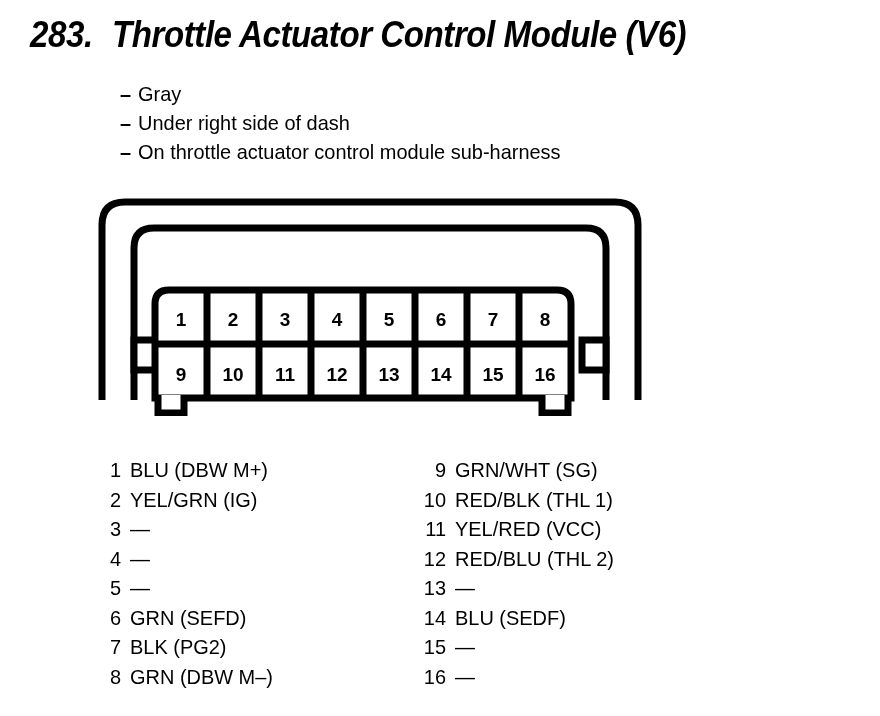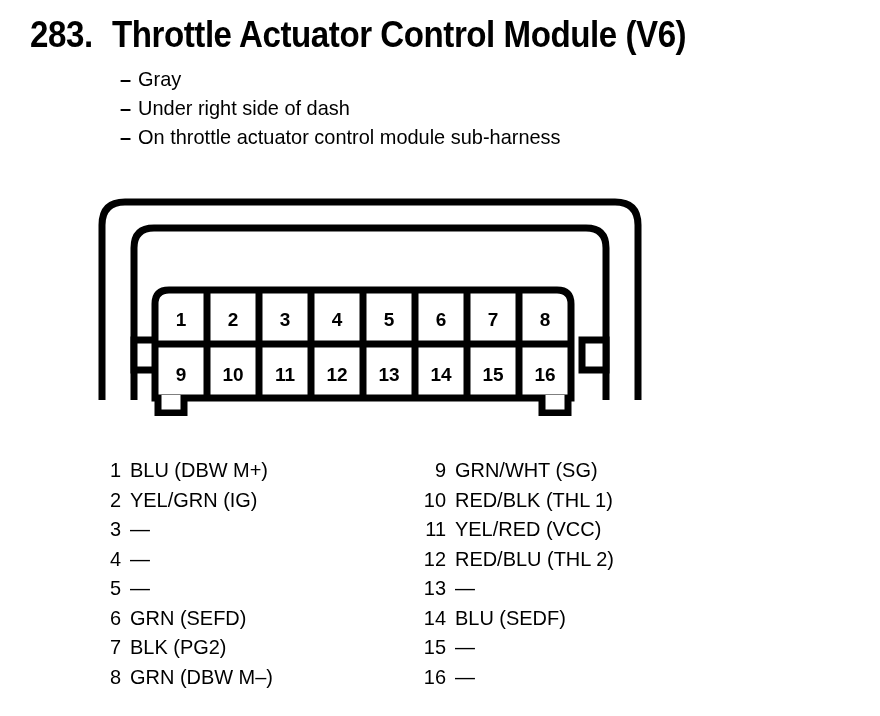--- a/index.html
+++ b/index.html
@@ -17,41 +17,42 @@
   }
 
   
   #title-row {
     position: absolute;
     left: 30px;
     top: 14px;
     display: flex;
     align-items: flex-end;
     white-space: nowrap;
+    font-style: italic;
   }
   #title-number {
     font-size: 36px;
     font-weight: bold;
     letter-spacing: -0.5px;
     transform: scaleX(0.92);
     transform-origin: left bottom;
   }
   #title-text {
     font-size: 36px;
     font-weight: bold;
     margin-left: 14px;
     letter-spacing: -0.5px;
     transform: scaleX(0.92);
     transform-origin: left bottom;
   }
 
   #description-list {
     position: absolute;
     left: 120px;
-    top: 64px;
+    top: 79px;
     width: 700px;
   }
   .desc-line {
     font-size: 21px;
     line-height: 29px;
     white-space: nowrap;
     transform: scaleX(0.95);
     transform-origin: left center;
   }
   .desc-dash {

